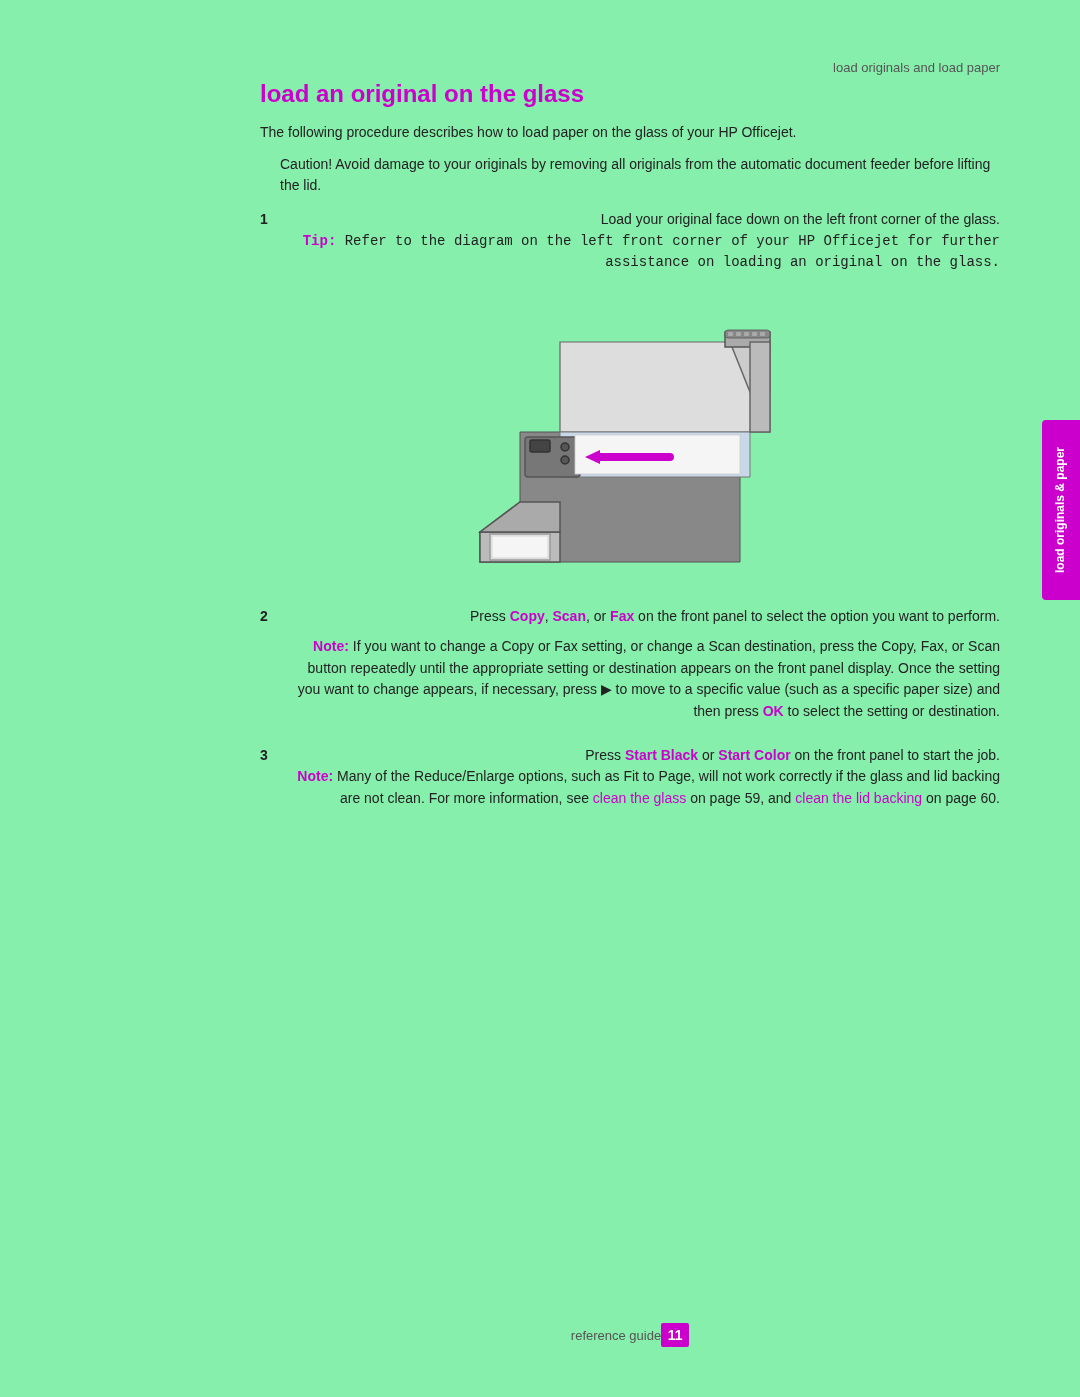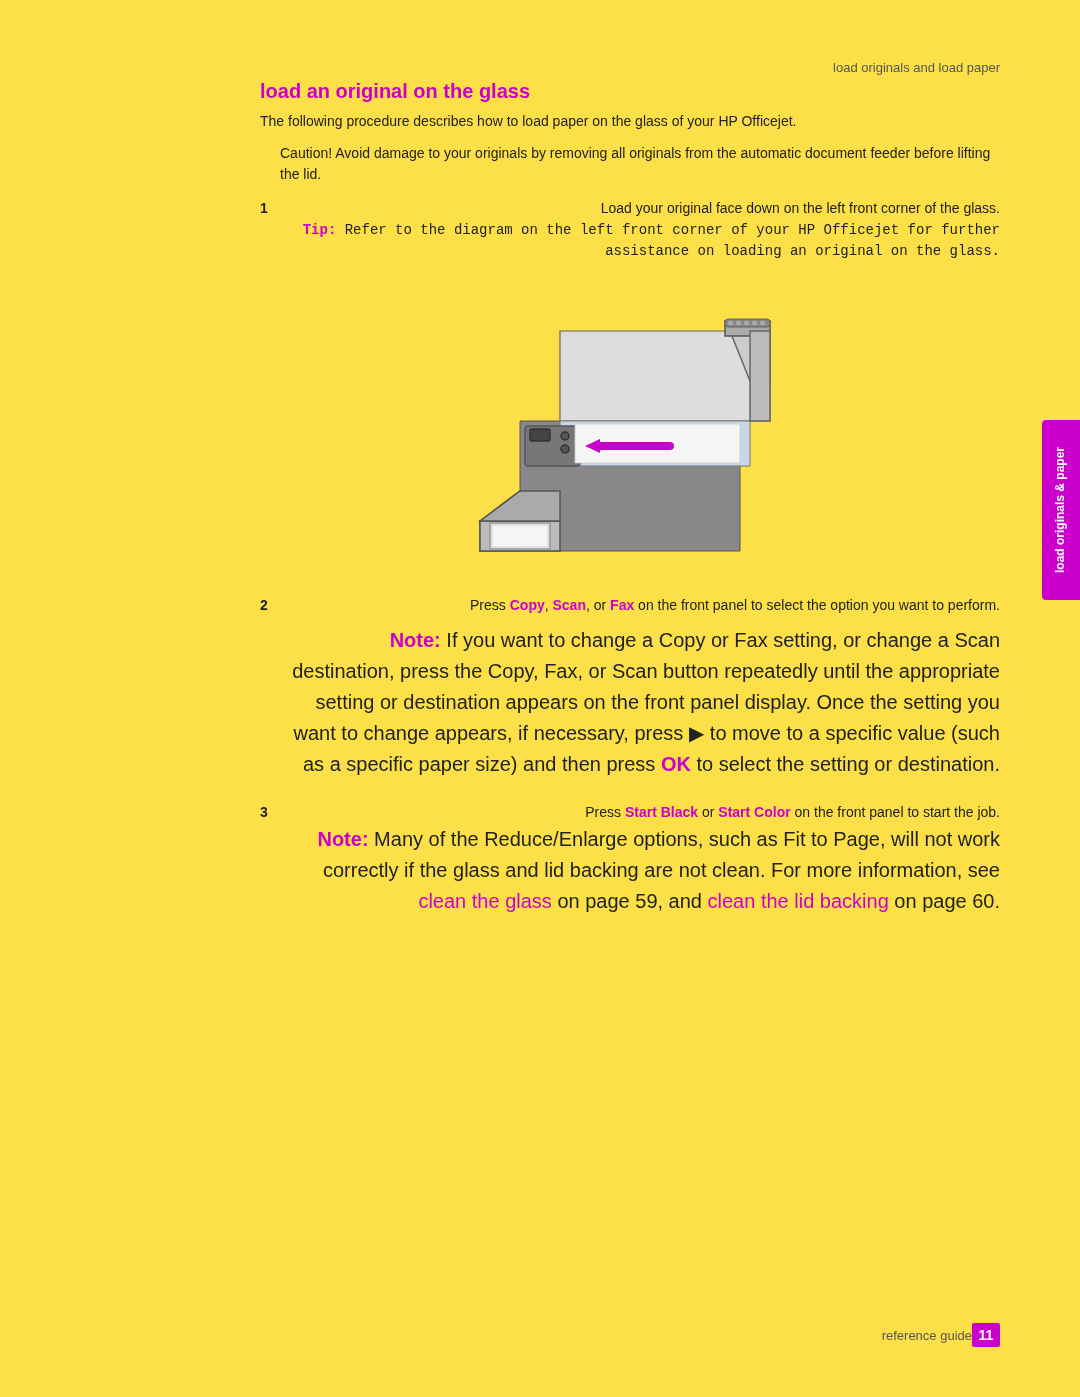--- a/index.html
+++ b/index.html
@@ -8,21 +8,21 @@
       font-family: Arial, Helvetica, sans-serif;
       width: 1080px;
       min-height: 1397px;
       position: relative;
       overflow-x: hidden;
     }
 
     .page {
       width: 1080px;
       min-height: 1397px;
-      background: #fde047;
+      background: #86efac;
       position: relative;
       padding: 60px 80px 60px 260px;
     }
 
     
     .header-line {
       position: absolute;
       top: 60px;
       right: 80px;
       font-size: 13px;
@@ -54,24 +54,24 @@
       white-space: nowrap;
     }
 
     
     .content {
       margin-top: 20px;
     }
 
     
     .section-heading {
-      font-size: 20px;
-      font-weight: bold;
-      color: #cc00cc;
-      margin-bottom: 8px;
+      font-size: 24px;
+      font-weight: bold;
+      color: #cc00cc;
+      margin-bottom: 14px;
     }
 
     
     .body-text {
       font-size: 14px;
       color: #222;
       line-height: 1.55;
       margin-bottom: 10px;
     }
 
@@ -116,21 +116,21 @@
       font-family: Liberation Mono, monospace;
     }
     .tip-label {
       font-weight: bold;
       color: #cc00cc;
     }
 
     
     .note-block {
       margin-bottom: 12px;
-      font-size: 20px;
+      font-size: 14px;
       color: #222;
       line-height: 1.55;
     }
     .note-label {
       font-weight: bold;
       color: #cc00cc;
     }
 
     
     .magenta {
@@ -154,21 +154,21 @@
       height: 280px;
     }
 
     
     .footer {
       position: absolute;
       bottom: 50px;
       left: 0;
       right: 0;
       display: flex;
-      justify-content: flex-end;
+      justify-content: center;
       align-items: center;
       padding: 0 80px 0 260px;
       font-size: 13px;
       color: #555;
     }
 
     .footer-page-number {
       background: #cc00cc;
       color: white;
       width: 28px;

